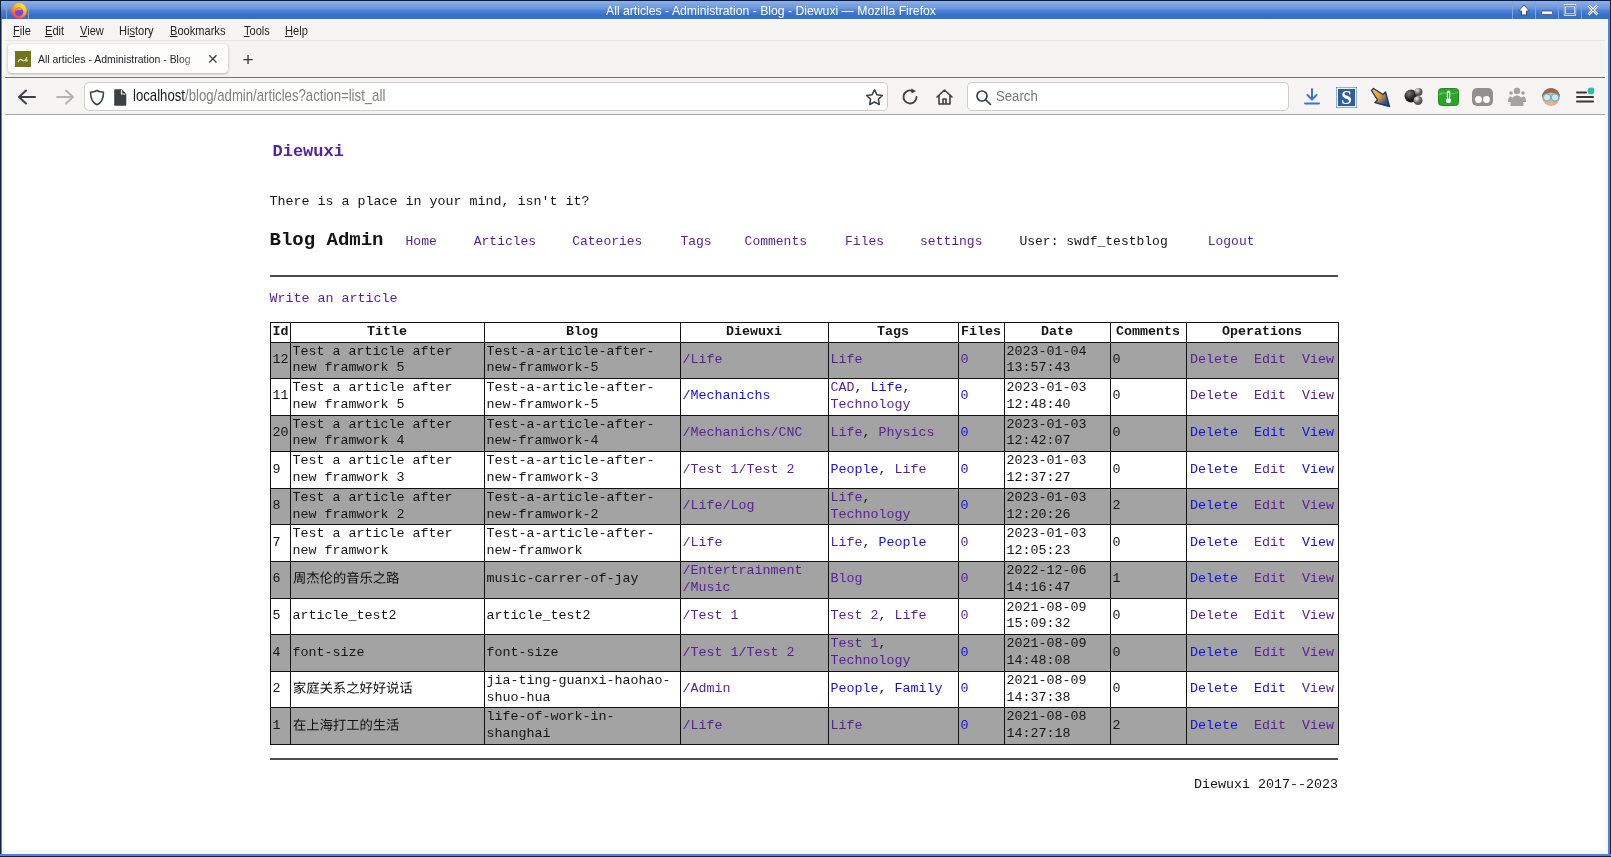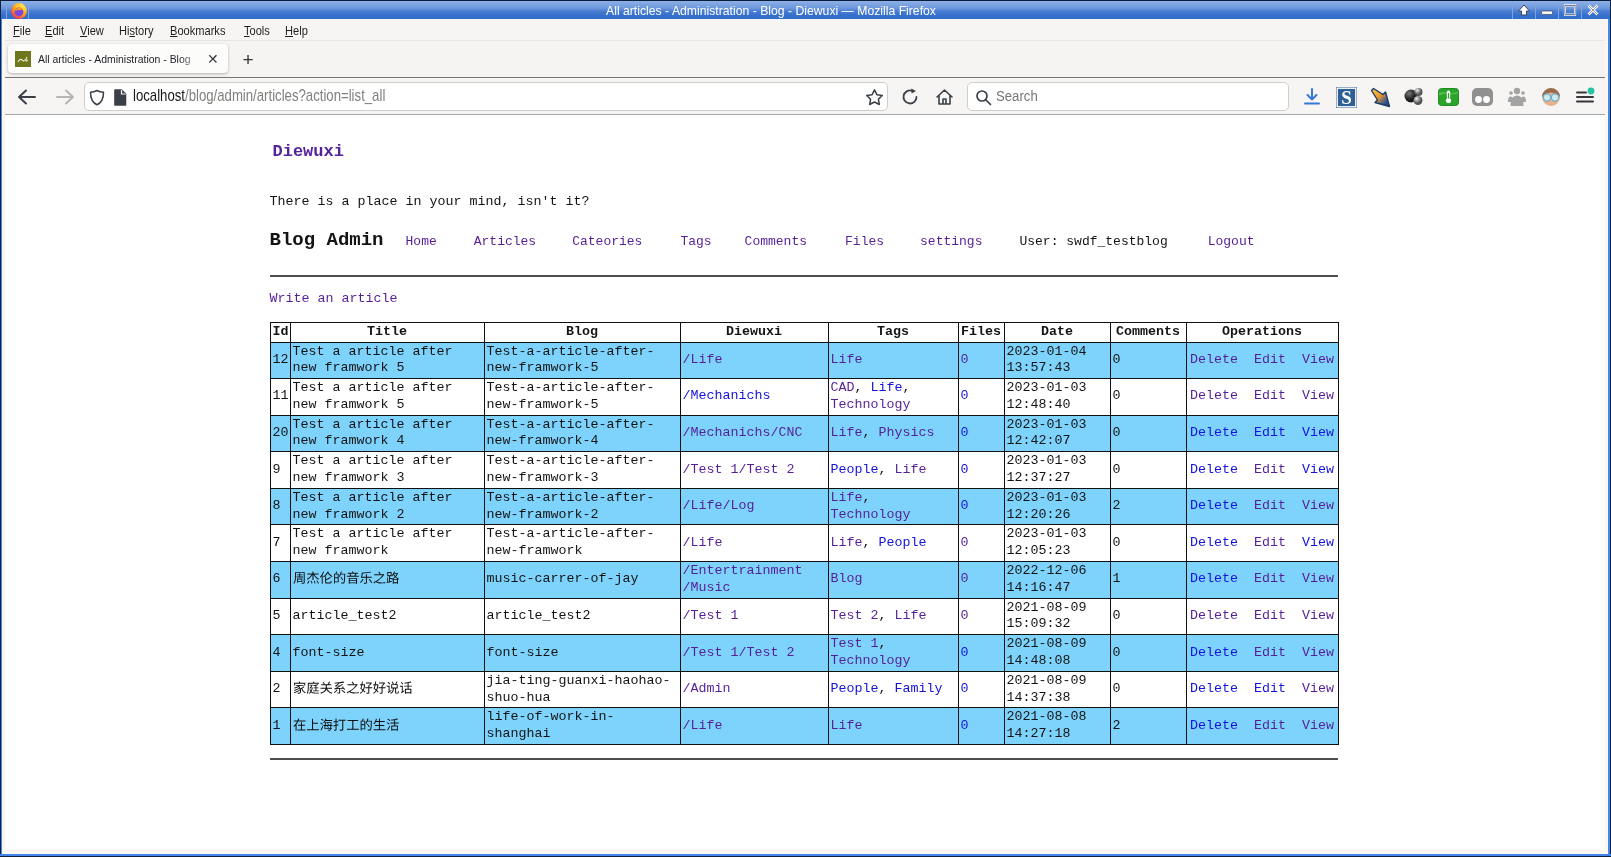--- a/index.html
+++ b/index.html
@@ -52,21 +52,21 @@
 .adminline{margin-top:19px;height:25px}
 .adminline .bt{font-size:19px;font-weight:bold;vertical-align:baseline}
 .adminline a,.adminline .usr{font-size:13px}
 hr.r1{border:none;border-top:2px solid #4e4e4e;margin-top:21px}
 .writea{margin-top:14px;line-height:16px}
 h3{font-family:"Liberation Mono",monospace;font-size:15.9px;font-weight:bold;margin-top:18px;line-height:18px}
 table{border-collapse:collapse;table-layout:fixed;width:1068.5px;margin-top:15px}
 td,th{border:1px solid #101010;overflow:hidden}
 th{font-size:13.33px;padding:1px 2px;line-height:16.5px}
 td{padding:1px 2px;line-height:16.8px;vertical-align:middle}
-tr.g{background:#7dd3fc}
+tr.g{background:#a3a3a3}
 td.ops{text-align:center;white-space:pre}
 svg.cjk{vertical-align:-2px}
 .foot{text-align:right;margin-top:17px;line-height:16px}
 </style></head>
 <body>
 
 <div class="tbar">
   <div class="fxbox">
       <svg width="18" height="17" viewBox="0 0 18 17" style="position:absolute;left:3px;top:1px">
 <defs>
@@ -434,20 +434,21 @@
             <td><a class="p" href="#">/Life</a></td>
             <td><a class="p" href="#">Life</a></td>
             <td><a class="b" href="#">0</a></td>
             <td>2021-08-08<br>14:27:18</td>
             <td>2</td>
             <td class="ops"><a class="b" href="#">Delete</a>  <a class="p" href="#">Edit</a>  <a class="p" href="#">View</a></td>
           </tr>
 </tbody>
       </table>
 <hr class="r1" style="margin-top:13px">
+<div class="foot">Diewuxi 2017--2023</div>
 </div>
 </div>
 
 <div class="fl1"></div>
 <div class="fl2"></div>
 <div class="fl3"></div>
 <div class="fr1"></div>
 <div class="fr2"></div>
 <div class="fr3"></div>
 <div class="fb3"></div>

